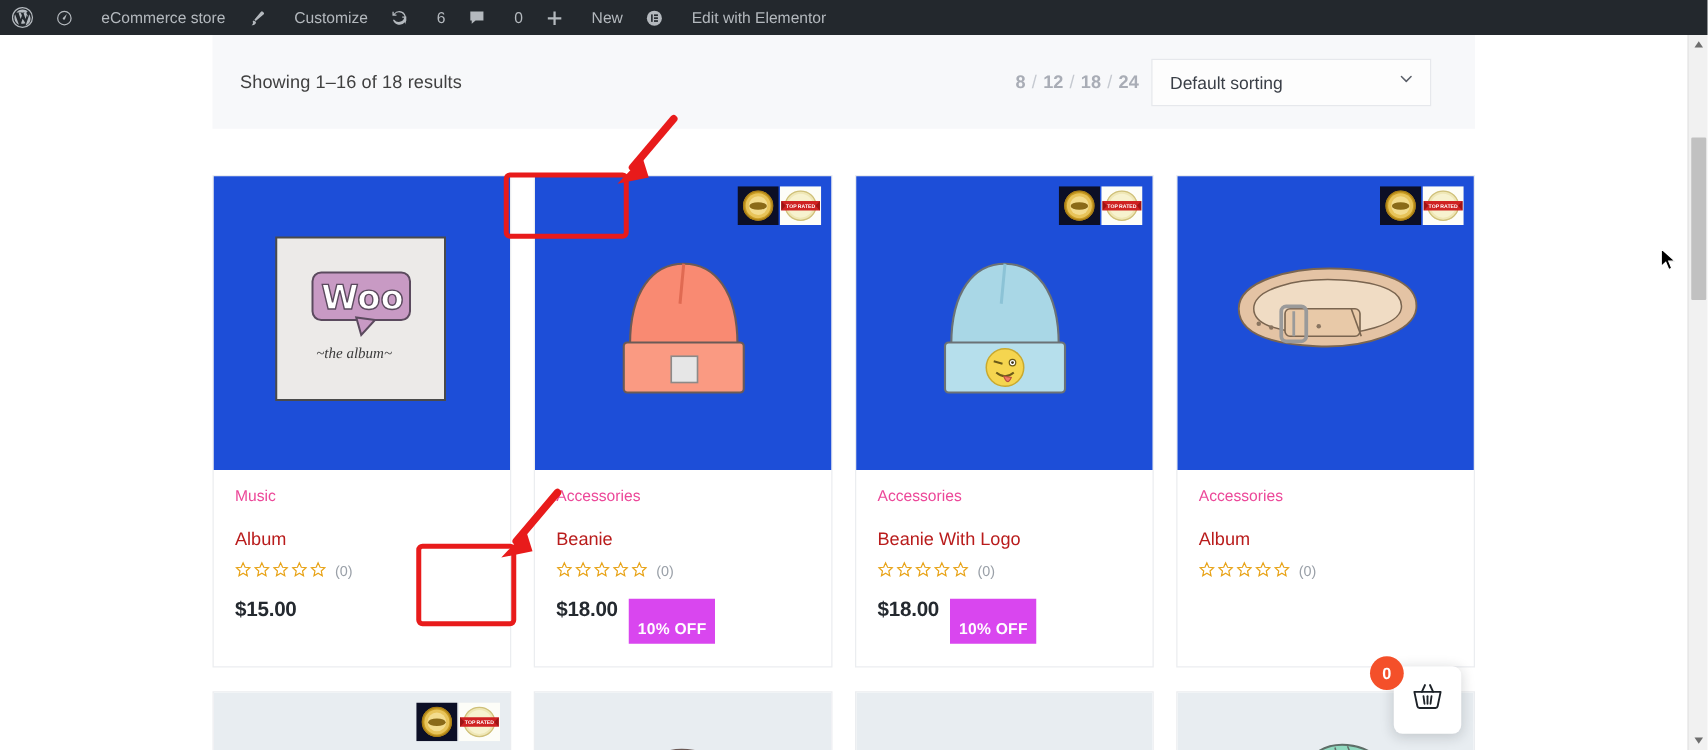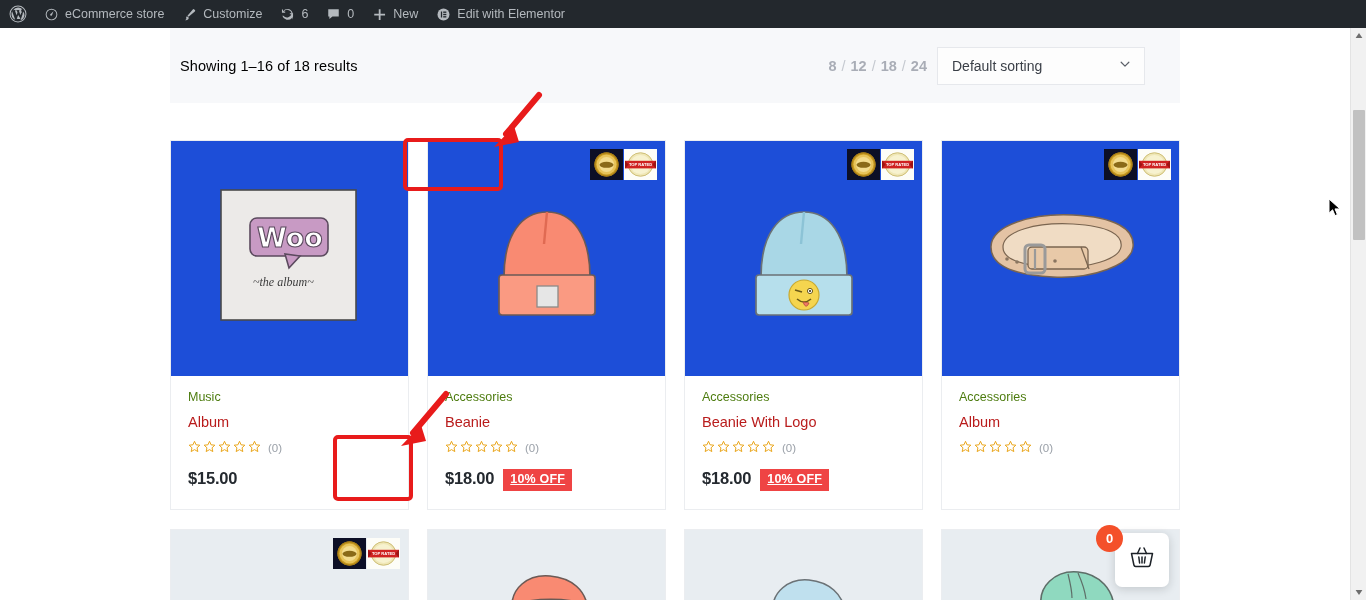--- a/index.html
+++ b/index.html
@@ -15,21 +15,21 @@
     position: absolute; top: 0; left: 0;
     width: 1366px; height: 28px;
     background: #23282d;
     display: flex; align-items: center;
     color: #b4b9be;
     font-size: 12.5px;
     z-index: 80;
   }
   .ab-group { display: flex; align-items: center; }
   .ab-item {
-    display: flex; align-items: center; gap: 6px;
+    display: flex; align-items: center; gap: 22px;
     height: 28px; padding: 0 9px;
     color: #b4b9be; white-space: nowrap;
   }
   .ab-item.logo { padding: 0 8px 0 9px; }
   .ab-right { margin-left: auto; display: flex; align-items: center; }
   .ab-howdy { padding-right: 8px; color: #b4b9be; font-size: 12.5px; }
   .avatar {
     width: 16px; height: 16px;
     background: linear-gradient(150deg,#6b6f72 0%,#9aa0a5 40%,#c9b9a8 65%,#7d8386 100%);
     border: 1px solid #4a4f53;
@@ -55,34 +55,34 @@
   }
 
   
   .toolbar {
     position: absolute; top: 0; left: 170px;
     width: 1010px; height: 75px;
     background: #f7f8fa;
     display: flex; align-items: center;
   }
   .showing {
-    margin-left: 10px;
-    font-size: 14.5px; color: #000000;
+    margin-left: 22px;
+    font-size: 14.5px; color: #404040;
     letter-spacing: .1px;
   }
   .toolbar-right {
     margin-left: auto; margin-right: 35px;
     display: flex; align-items: center;
   }
   .percount { display: flex; align-items: center; font-size: 14.5px; color: #a9adb6; font-weight: bold; }
   .percount span.n { padding: 0 5px; }
   .percount span.n.last { padding-right: 10px; }
   .percount span.sl { color: #c5c9d0; font-weight: normal; }
   .sortwrap {
-    width: 208px; height: 38px;
+    width: 224px; height: 38px;
     background: #fdfdfd;
     border: 1px solid #e6e8ec;
     display: flex; align-items: center;
     padding: 0 12px 0 14px;
     position: relative;
     gap: 34px;
   }
   .sortwrap .lbl { font-size: 14px; color: #3a3f47; }
   .sortwrap .chev { margin-left: auto; }
 
@@ -106,33 +106,32 @@
   }
   .badges {
     position: absolute; top: 8px; right: 8px;
     display: flex; gap: 1px; z-index: 6;
   }
   .badge-medal, .badge-seal {
     width: 33px; height: 31px;
     display: block;
   }
   .card-body { padding: 14px 17px 18px 17px; }
-  .cat { font-size: 12.5px; color: #4d7c0f; margin-bottom: 10px; }
+  .cat { font-size: 12.5px; color: #ec4899; margin-bottom: 20px; }
   .pname { font-size: 14.5px; color: #b91c1c; margin-bottom: 9px; }
   .stars { display: flex; align-items: center; gap: 2px; margin-bottom: 12px; }
   .stars .cnt { font-size: 11.5px; color: #9aa0a8; margin-left: 5px; }
   .pricerow { display: flex; align-items: flex-start; gap: 9px; }
   .price { font-size: 16.5px; font-weight: bold; color: #24292f; letter-spacing: -.2px; }
   .offtag {
-    background: #ef4444; color: #ffffff;
+    background: #d946ef; color: #ffffff;
     font-size: 12.5px; font-weight: bold;
-    padding: 4px 7px 5px 7px;
+    padding: 18px 7px 5px 7px;
     line-height: 1;
     letter-spacing: .2px;
-    text-decoration: underline;
   }
 
   
   .row2 { margin-top: 19px; }
   .card2 {
     width: 239px; margin-right: 18px;
     background: #ffffff; border: 1px solid #ebedf0;
     position: relative; height: 80px; overflow: hidden;
   }
   .card2:last-child { margin-right: 0; }

